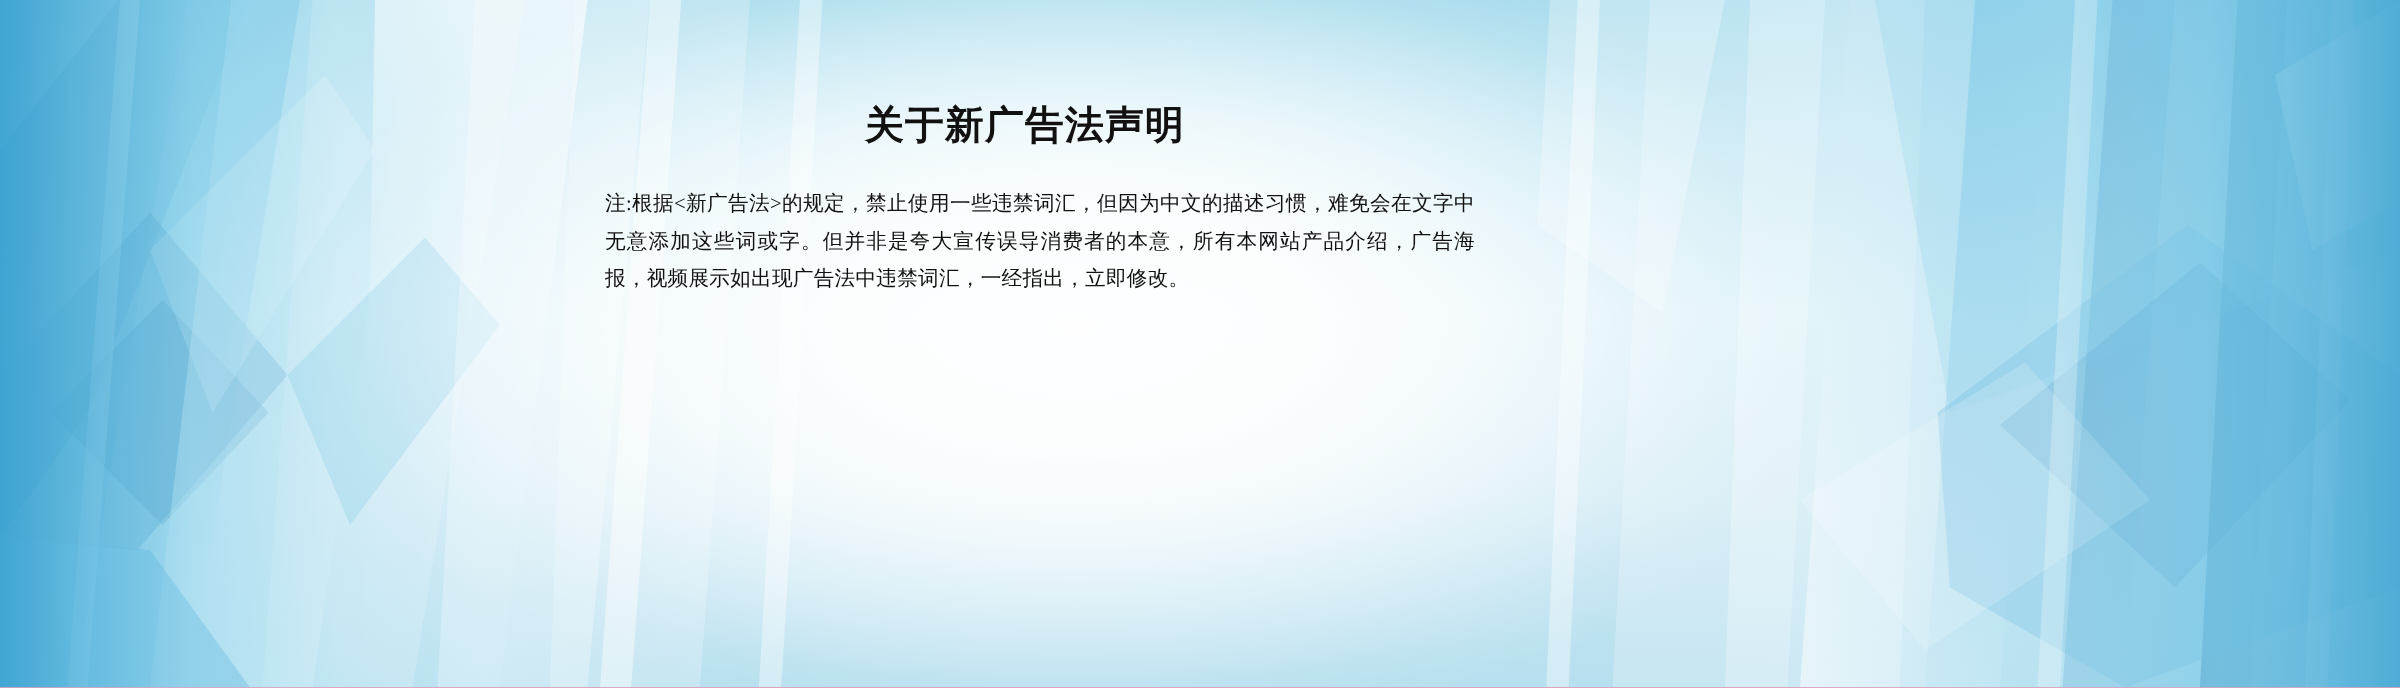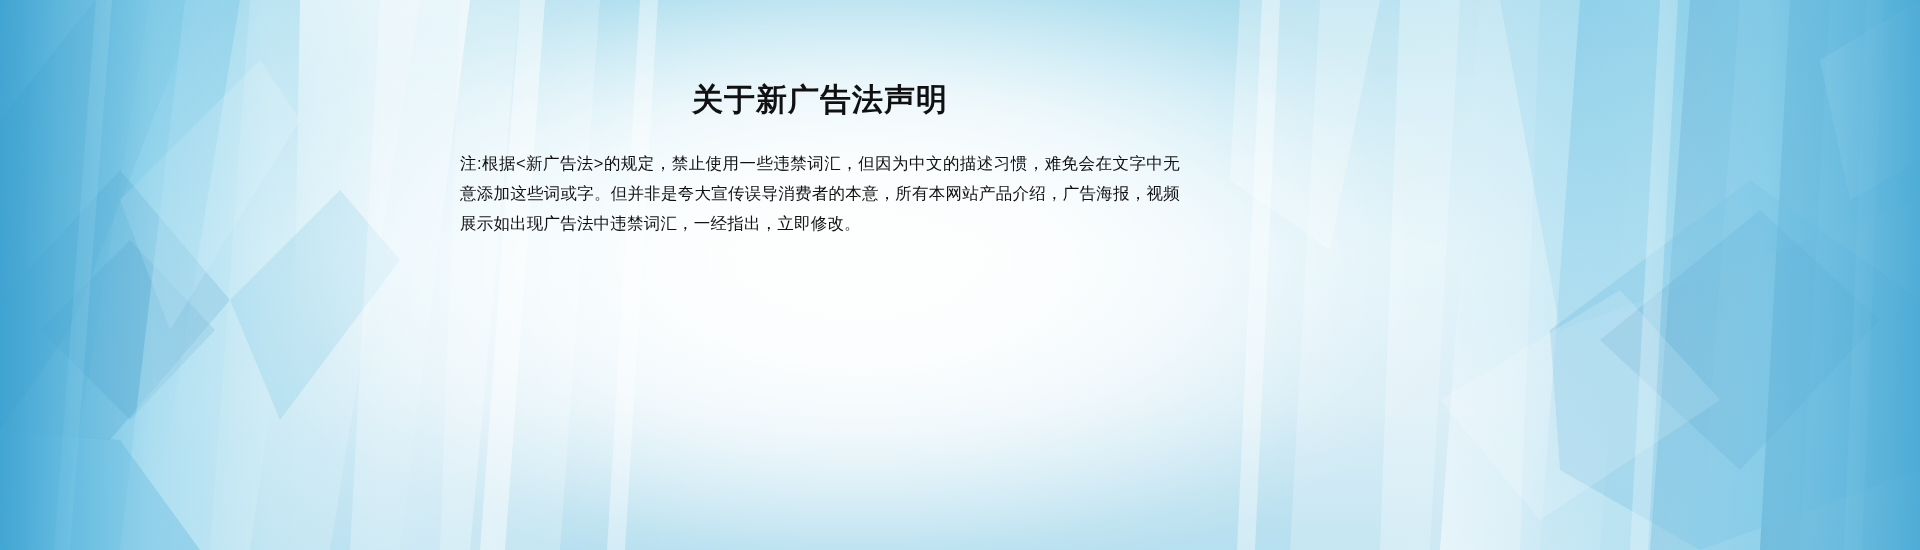--- a/index.html
+++ b/index.html
@@ -5,21 +5,21 @@
   html, body {
     margin: 0;
     padding: 0;
     background: #ffffff;
   }
   #stage {
     position: relative;
     width: 1920px;
     height: 550px;
     overflow: hidden;
-    font-family: Liberation Sans, sans-serif;
+    font-family: Liberation Serif, serif;
     background: #be185d;
   }
 
   
   .bg-layer {
     position: absolute;
     inset: 0;
     pointer-events: none;
   }
   #bg-base {
@@ -81,21 +81,21 @@
   .statement-para {
     font-size: 16.5px;
     line-height: 30px;
     color: #111111;
     text-align: justify;
     text-justify: inter-character;
     margin: 0;
     letter-spacing: 0.2px;
   }
   #statement-para-1 { text-indent: 2em; }
-  #statement-para-2 { text-indent: 0; margin-top: 0px; }
+  #statement-para-2 { text-indent: 0; margin-top: 0px; margin-left: 24px; }
 </style>
 </head>
 <body>
 
 <div id="stage">
 
   <div class="bg-layer" id="bg-base"></div>
 
   <div class="bg-layer" id="bg-shapes">
     <svg viewBox="0 0 1920 550" preserveAspectRatio="none" aria-hidden="true">

